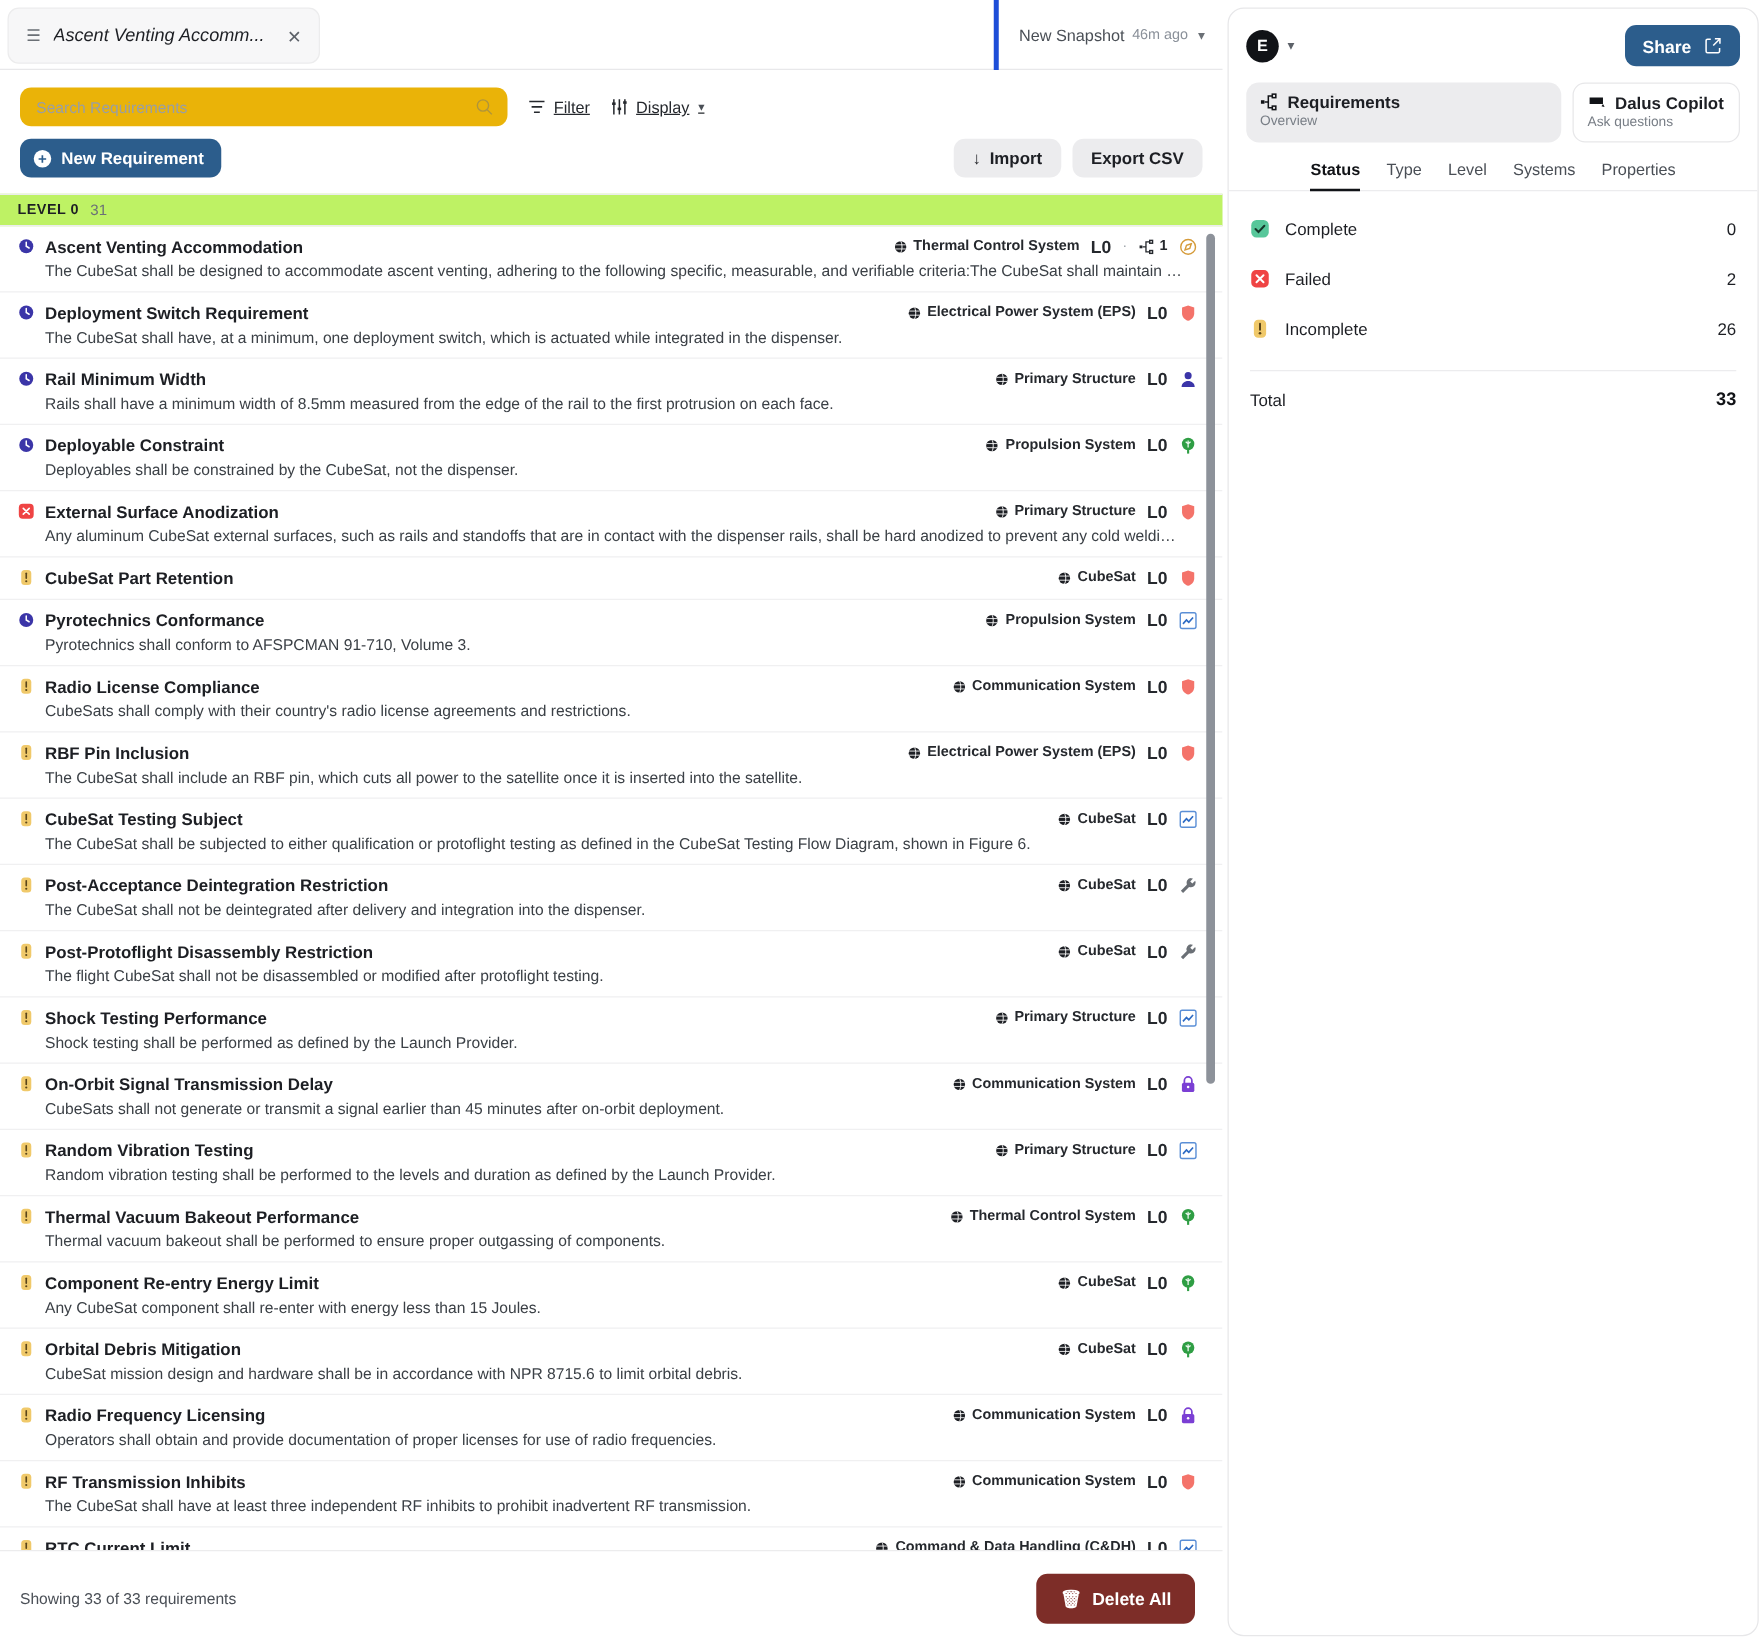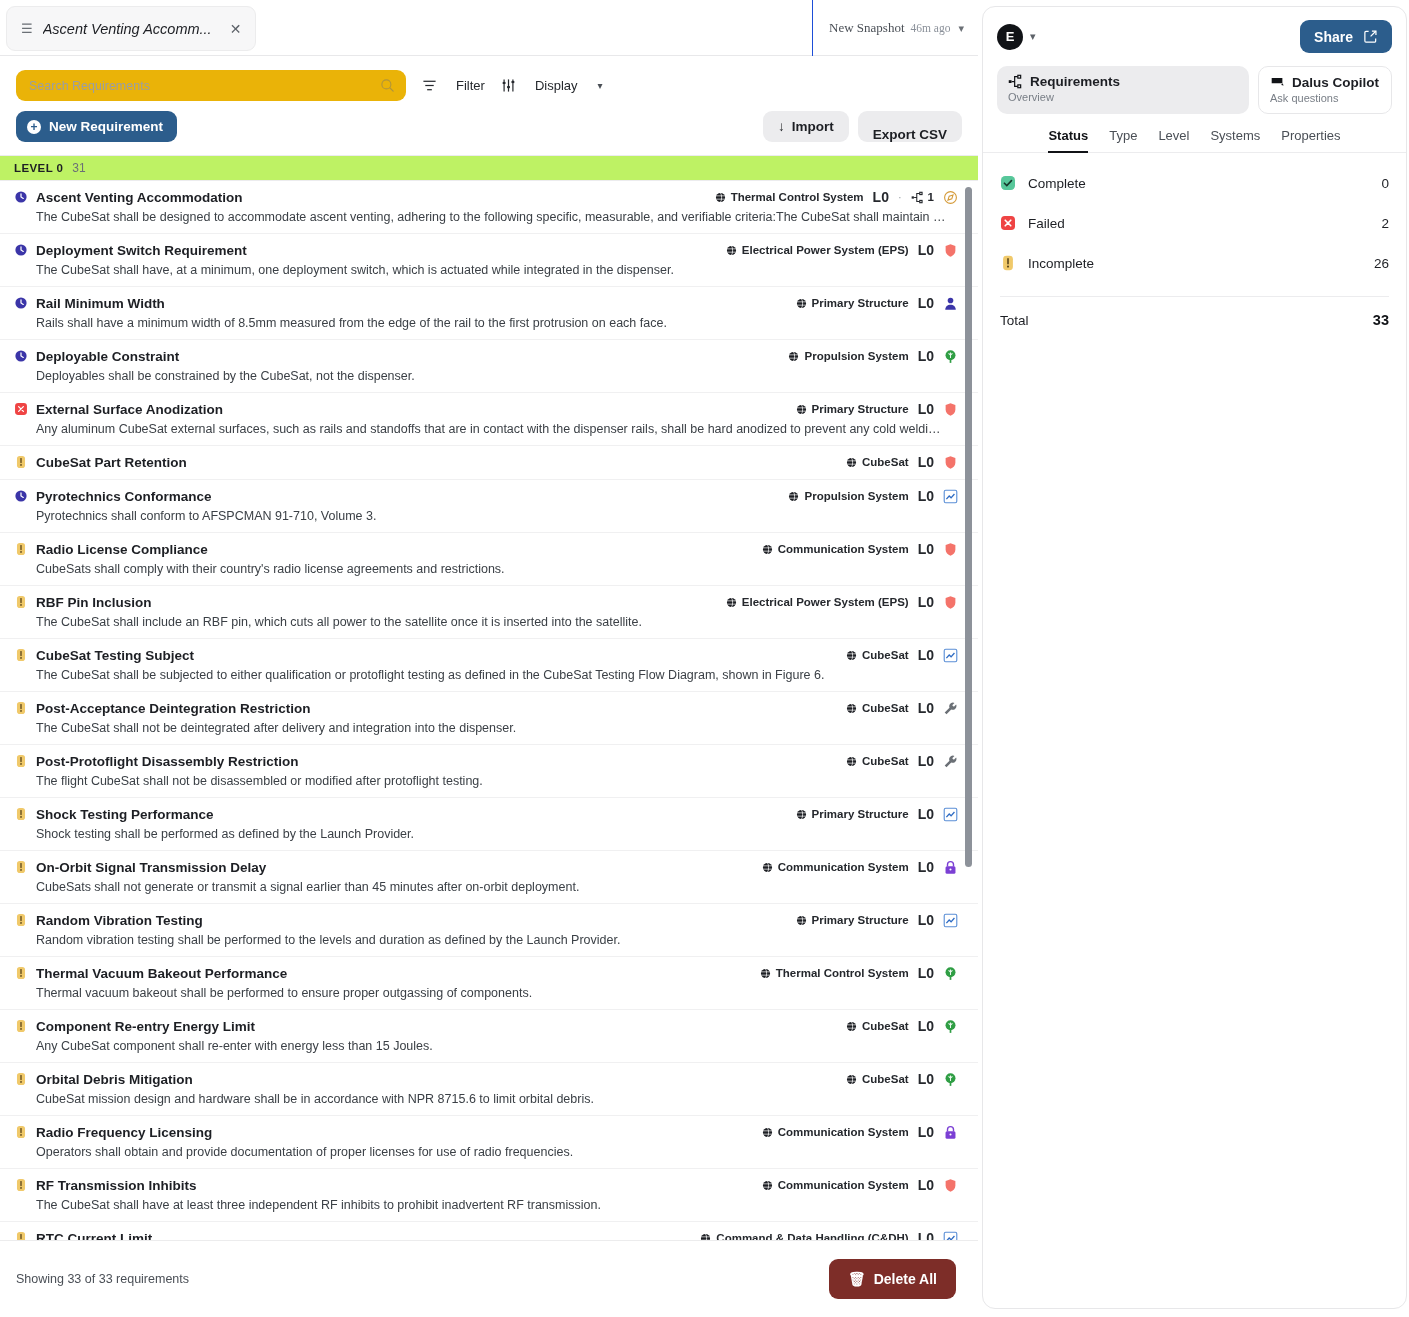--- a/index.html
+++ b/index.html
@@ -36,26 +36,25 @@
     max-width: 190px; overflow:hidden; white-space:nowrap;
   }
   .tab-close { color:#5d6269; font-size:14px; margin-left:8px; cursor:pointer; }
   .tab-spacer { flex: 1; }
   .snapshot {
     align-self: flex-start;
     margin-top: 0;
     height: 56px;
     display:flex; align-items:center; gap:6px;
     padding: 0 14px 0 16px;
-    border-left: 1px solid #1d4ed8;
+    border-left: 4px solid #1d4ed8;
     font-size: 13px;
     color: #4a4f56;
     cursor: pointer;
     white-space: nowrap;
-    font-family: Liberation Serif, serif;
   }
   .snapshot .ago { color:#8a9099; font-size:11.5px; }
   .snapshot .chev { color:#6b7076; font-size:11px; margin-left:2px; }
 
   .toolbar {
     padding: 14px 16px 0 16px;
     display:flex; align-items:center; gap: 16px;
   }
   .search {
     position: relative;
@@ -66,24 +65,25 @@
     padding: 0 32px 0 13px;
   }
   .search input {
     border:0; outline:0; background:transparent;
     font-family:"Liberation Sans",sans-serif; font-size:12.5px;
     color:#1d1f24; width:100%;
   }
   .search input::placeholder { color:#999ea5; }
   .search .mag { position:absolute; right:11px; top:8px; opacity:.45; }
   .tbtn {
-    display:flex; align-items:center; gap:19px;
+    display:flex; align-items:center; gap:6px;
     font-size:13px; color:#25282d; cursor:pointer;
     background:transparent; border:0;
     font-family:"Liberation Sans",sans-serif;
+    text-decoration:underline;
   }
   .tbtn .chev { font-size:10px; color:#4a4f56; margin-left:1px; }
 
   .actionbar {
     padding: 10px 16px 13px 16px;
     display:flex; align-items:center;
   }
   .newreq {
     display:flex; align-items:center; gap:8px;
     background:#2c5d8c; color:#fff;
@@ -99,21 +99,21 @@
     font-size:12px; font-weight:bold; line-height:1;
   }
   .act-spacer { flex:1; }
   .gbtn {
     display:flex; align-items:center; gap:7px;
     background:#ececee; border:0; border-radius:9px;
     height:31px; padding:0 15px;
     font-size:13.5px; font-weight:bold; color:#1d1f24; cursor:pointer;
     font-family:"Liberation Sans",sans-serif;
   }
-  .gbtn + .gbtn { margin-left:9px;align-items:flex-end; }
+  .gbtn + .gbtn { margin-left:9px; }
 
   .levelhdr {
     background:#bef264;
     border-top:1px solid #ececee;
     border-bottom:1px solid #ececee;
     height:26px; display:flex; align-items:center;
     padding-left:14px; gap:9px;
   }
   .levelhdr .lbl { font-size:11.5px; font-weight:bold; letter-spacing:.4px; color:#1d1f24; }
   .levelhdr .cnt { font-size:12px; color:#6b7076; }

